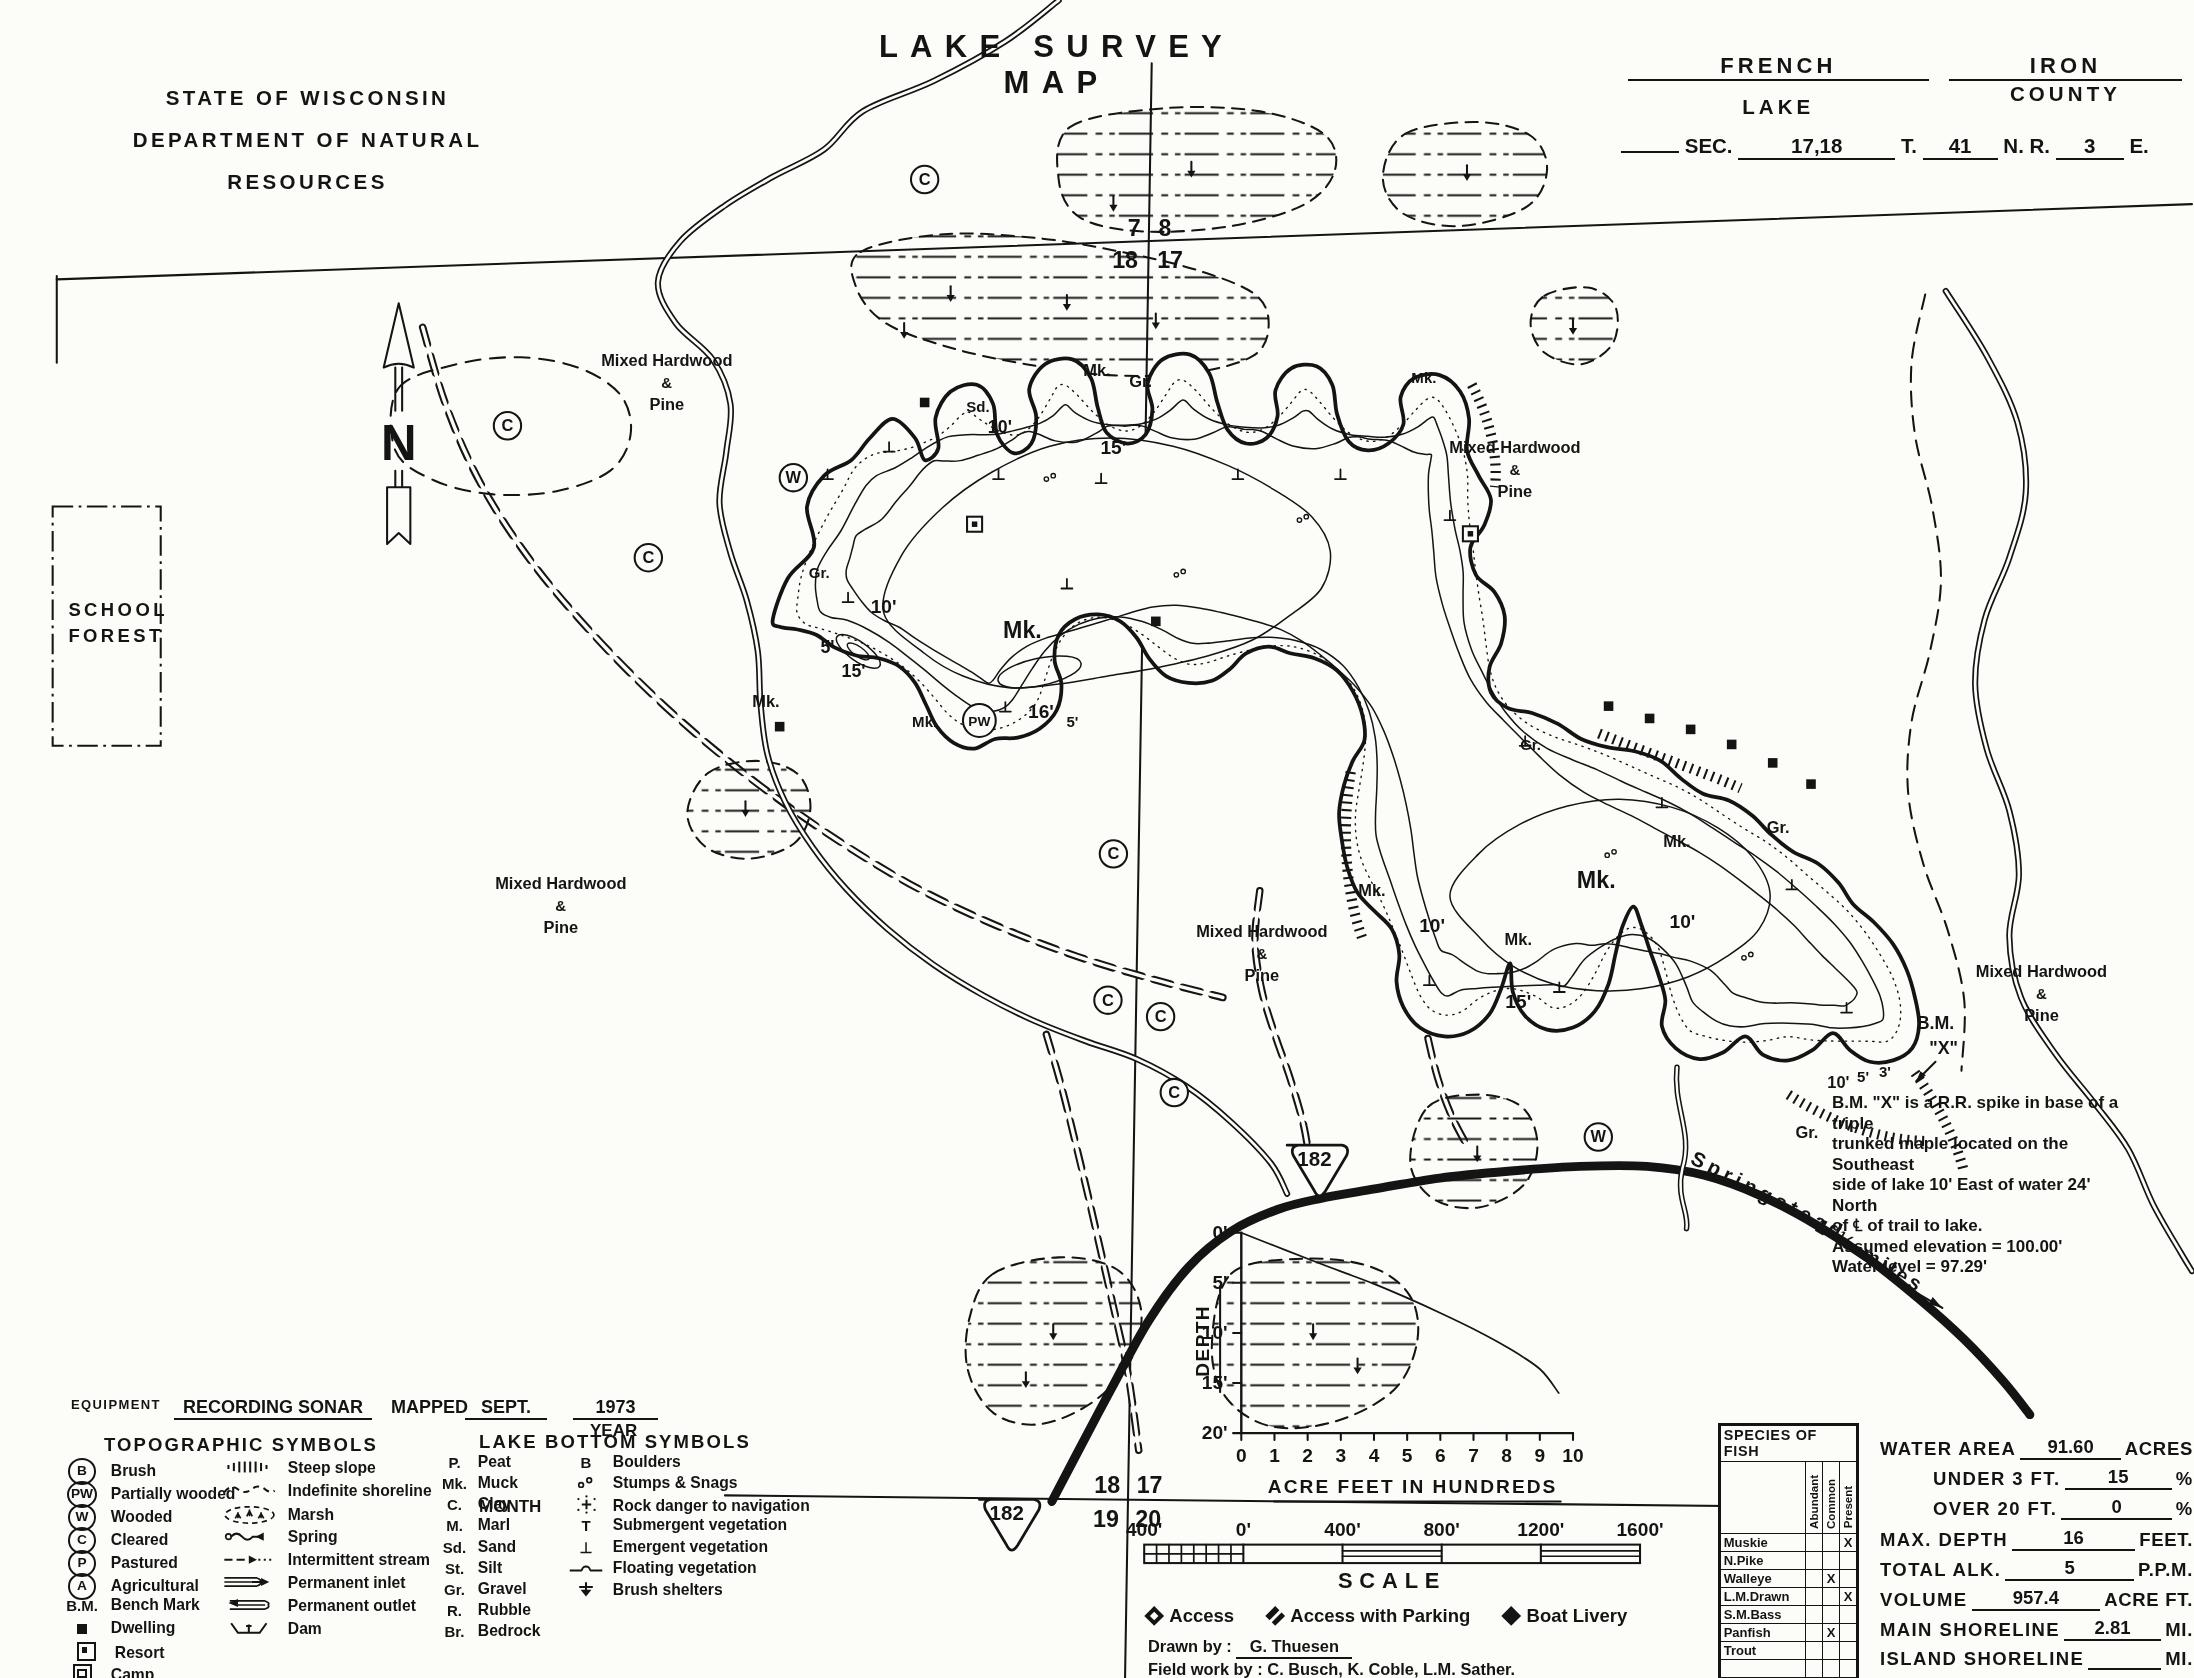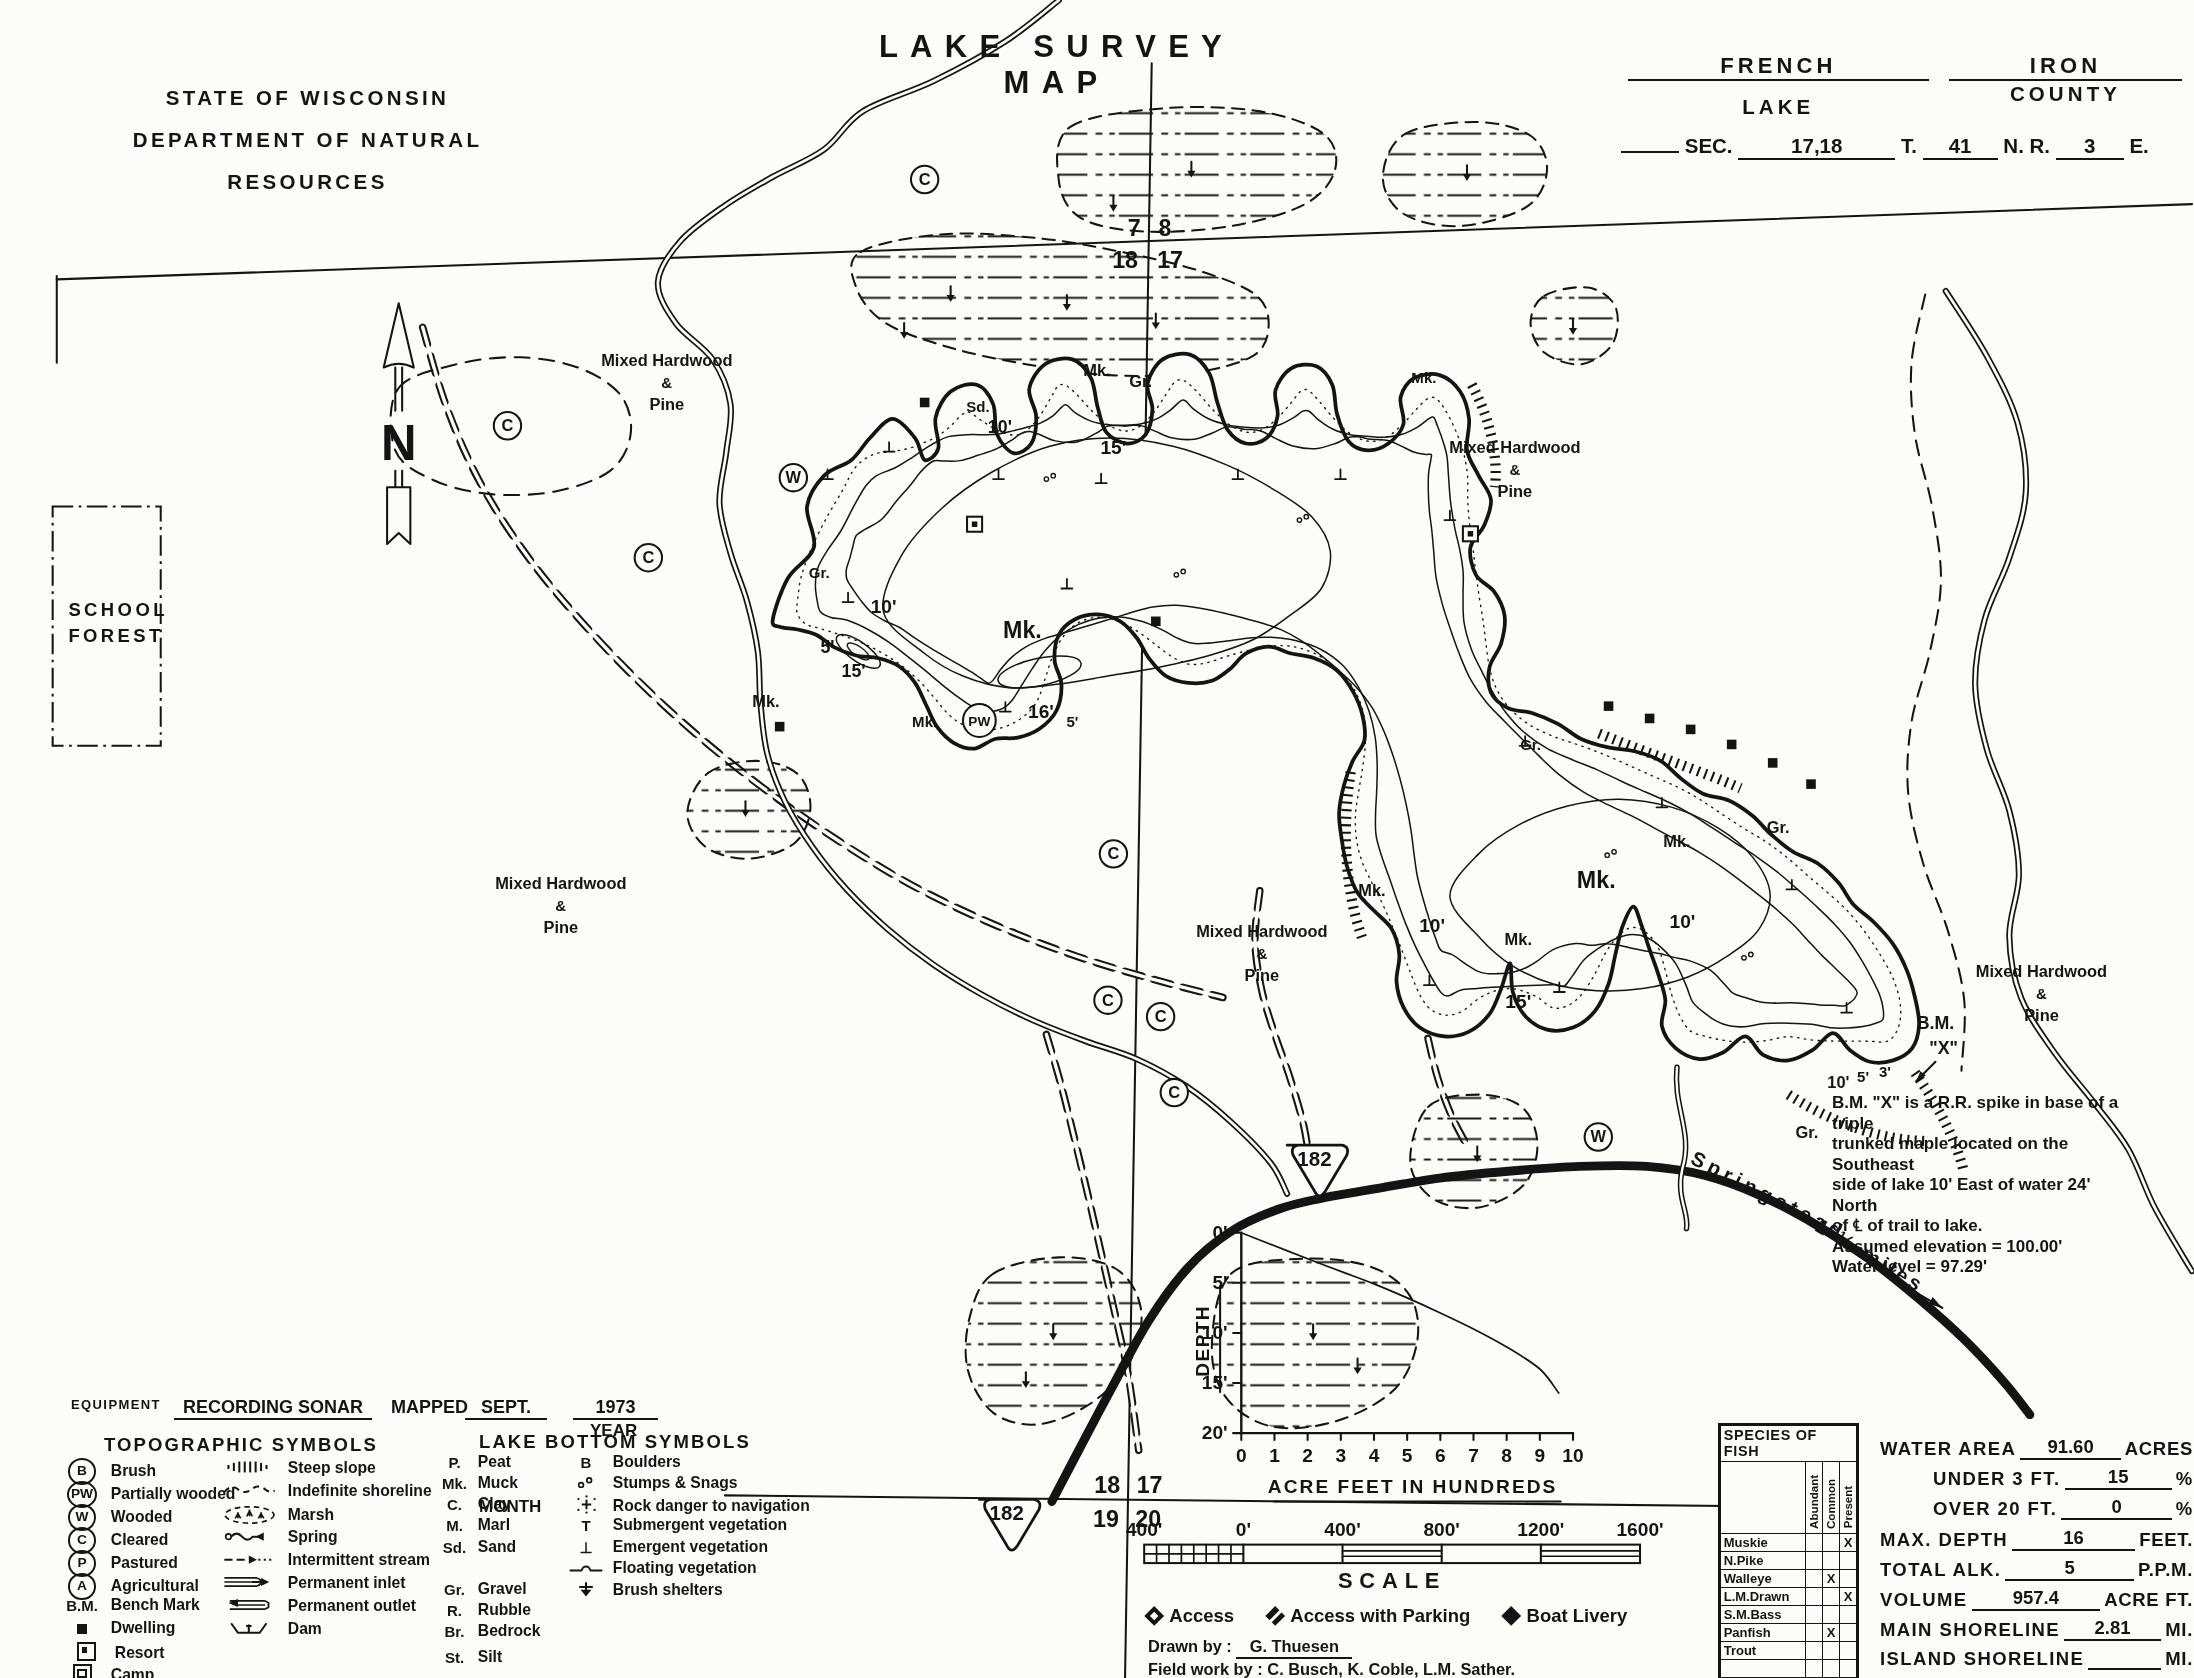--- a/index.html
+++ b/index.html
@@ -455,21 +455,21 @@
       <div class="lrow" style="left: 218px; top: 1729px;"><span class="sym" style="width: 63px;"><b class="abbr">D.N.R.</b></span><span style="margin-left: 6.8px;">State owned land</span></div>
     </div>
 
   <div class="abs lgtitle" style="left:479px;top:1431px;text-align:right;">LAKE BOTTOM SYMBOLS</div>
   <div id="bottomLegend">
       <div class="lrow" style="left: 438px; top: 1453px;"><span class="sym" style="width: 33px;"><b class="abbr">P.</b></span><span style="margin-left: 6.8px;">Peat</span></div>
       <div class="lrow" style="left: 438px; top: 1474px;"><span class="sym" style="width: 33px;"><b class="abbr">Mk.</b></span><span style="margin-left: 6.8px;">Muck</span></div>
       <div class="lrow" style="left: 438px; top: 1495px;"><span class="sym" style="width: 33px;"><b class="abbr">C.</b></span><span style="margin-left: 6.8px;">Clay</span></div>
       <div class="lrow" style="left: 438px; top: 1516px;"><span class="sym" style="width: 33px;"><b class="abbr">M.</b></span><span style="margin-left: 6.8px;">Marl</span></div>
       <div class="lrow" style="left: 438px; top: 1538px;"><span class="sym" style="width: 33px;"><b class="abbr">Sd.</b></span><span style="margin-left: 6.8px;">Sand</span></div>
-      <div class="lrow" style="left: 438px; top: 1648px;"><span class="sym" style="width: 33px;"><b class="abbr">St.</b></span><span style="margin-left: 6.8px;">Silt</span></div>
+      <div class="lrow" style="left: 438px; top: 1559px;"><span class="sym" style="width: 33px;"><b class="abbr">St.</b></span><span style="margin-left: 6.8px;">Silt</span></div>
       <div class="lrow" style="left: 438px; top: 1580px;"><span class="sym" style="width: 33px;"><b class="abbr">Gr.</b></span><span style="margin-left: 6.8px;">Gravel</span></div>
       <div class="lrow" style="left: 438px; top: 1601px;"><span class="sym" style="width: 33px;"><b class="abbr">R.</b></span><span style="margin-left: 6.8px;">Rubble</span></div>
       <div class="lrow" style="left: 438px; top: 1622px;"><span class="sym" style="width: 33px;"><b class="abbr">Br.</b></span><span style="margin-left: 6.8px;">Bedrock</span></div>
       <div class="lrow" style="left: 566px; top: 1453px;"><span class="sym" style="width: 40px;"><b class="abbr">B</b></span><span style="margin-left: 6.8px;">Boulders</span></div>
       <div class="lrow" style="left: 566px; top: 1474px;"><span class="sym" style="width: 40px;"><svg width="27" height="16.4" viewBox="0 0 40 24">
             <circle cx="12" cy="16" r="3.5" fill="none" stroke="#141414" stroke-width="2.5"></circle>
             <circle cx="24" cy="9" r="3.5" fill="none" stroke="#141414" stroke-width="2.5"></circle>
           </svg></span><span style="margin-left: 6.8px;">Stumps &amp; Snags</span></div>
       <div class="lrow" style="left: 566px; top: 1495px;"><span class="sym" style="width: 40px;"><svg width="27" height="19" viewBox="0 0 40 28">
             <path d="M20,7 v14 M13,14 h14" stroke="#141414" stroke-width="3"></path>

